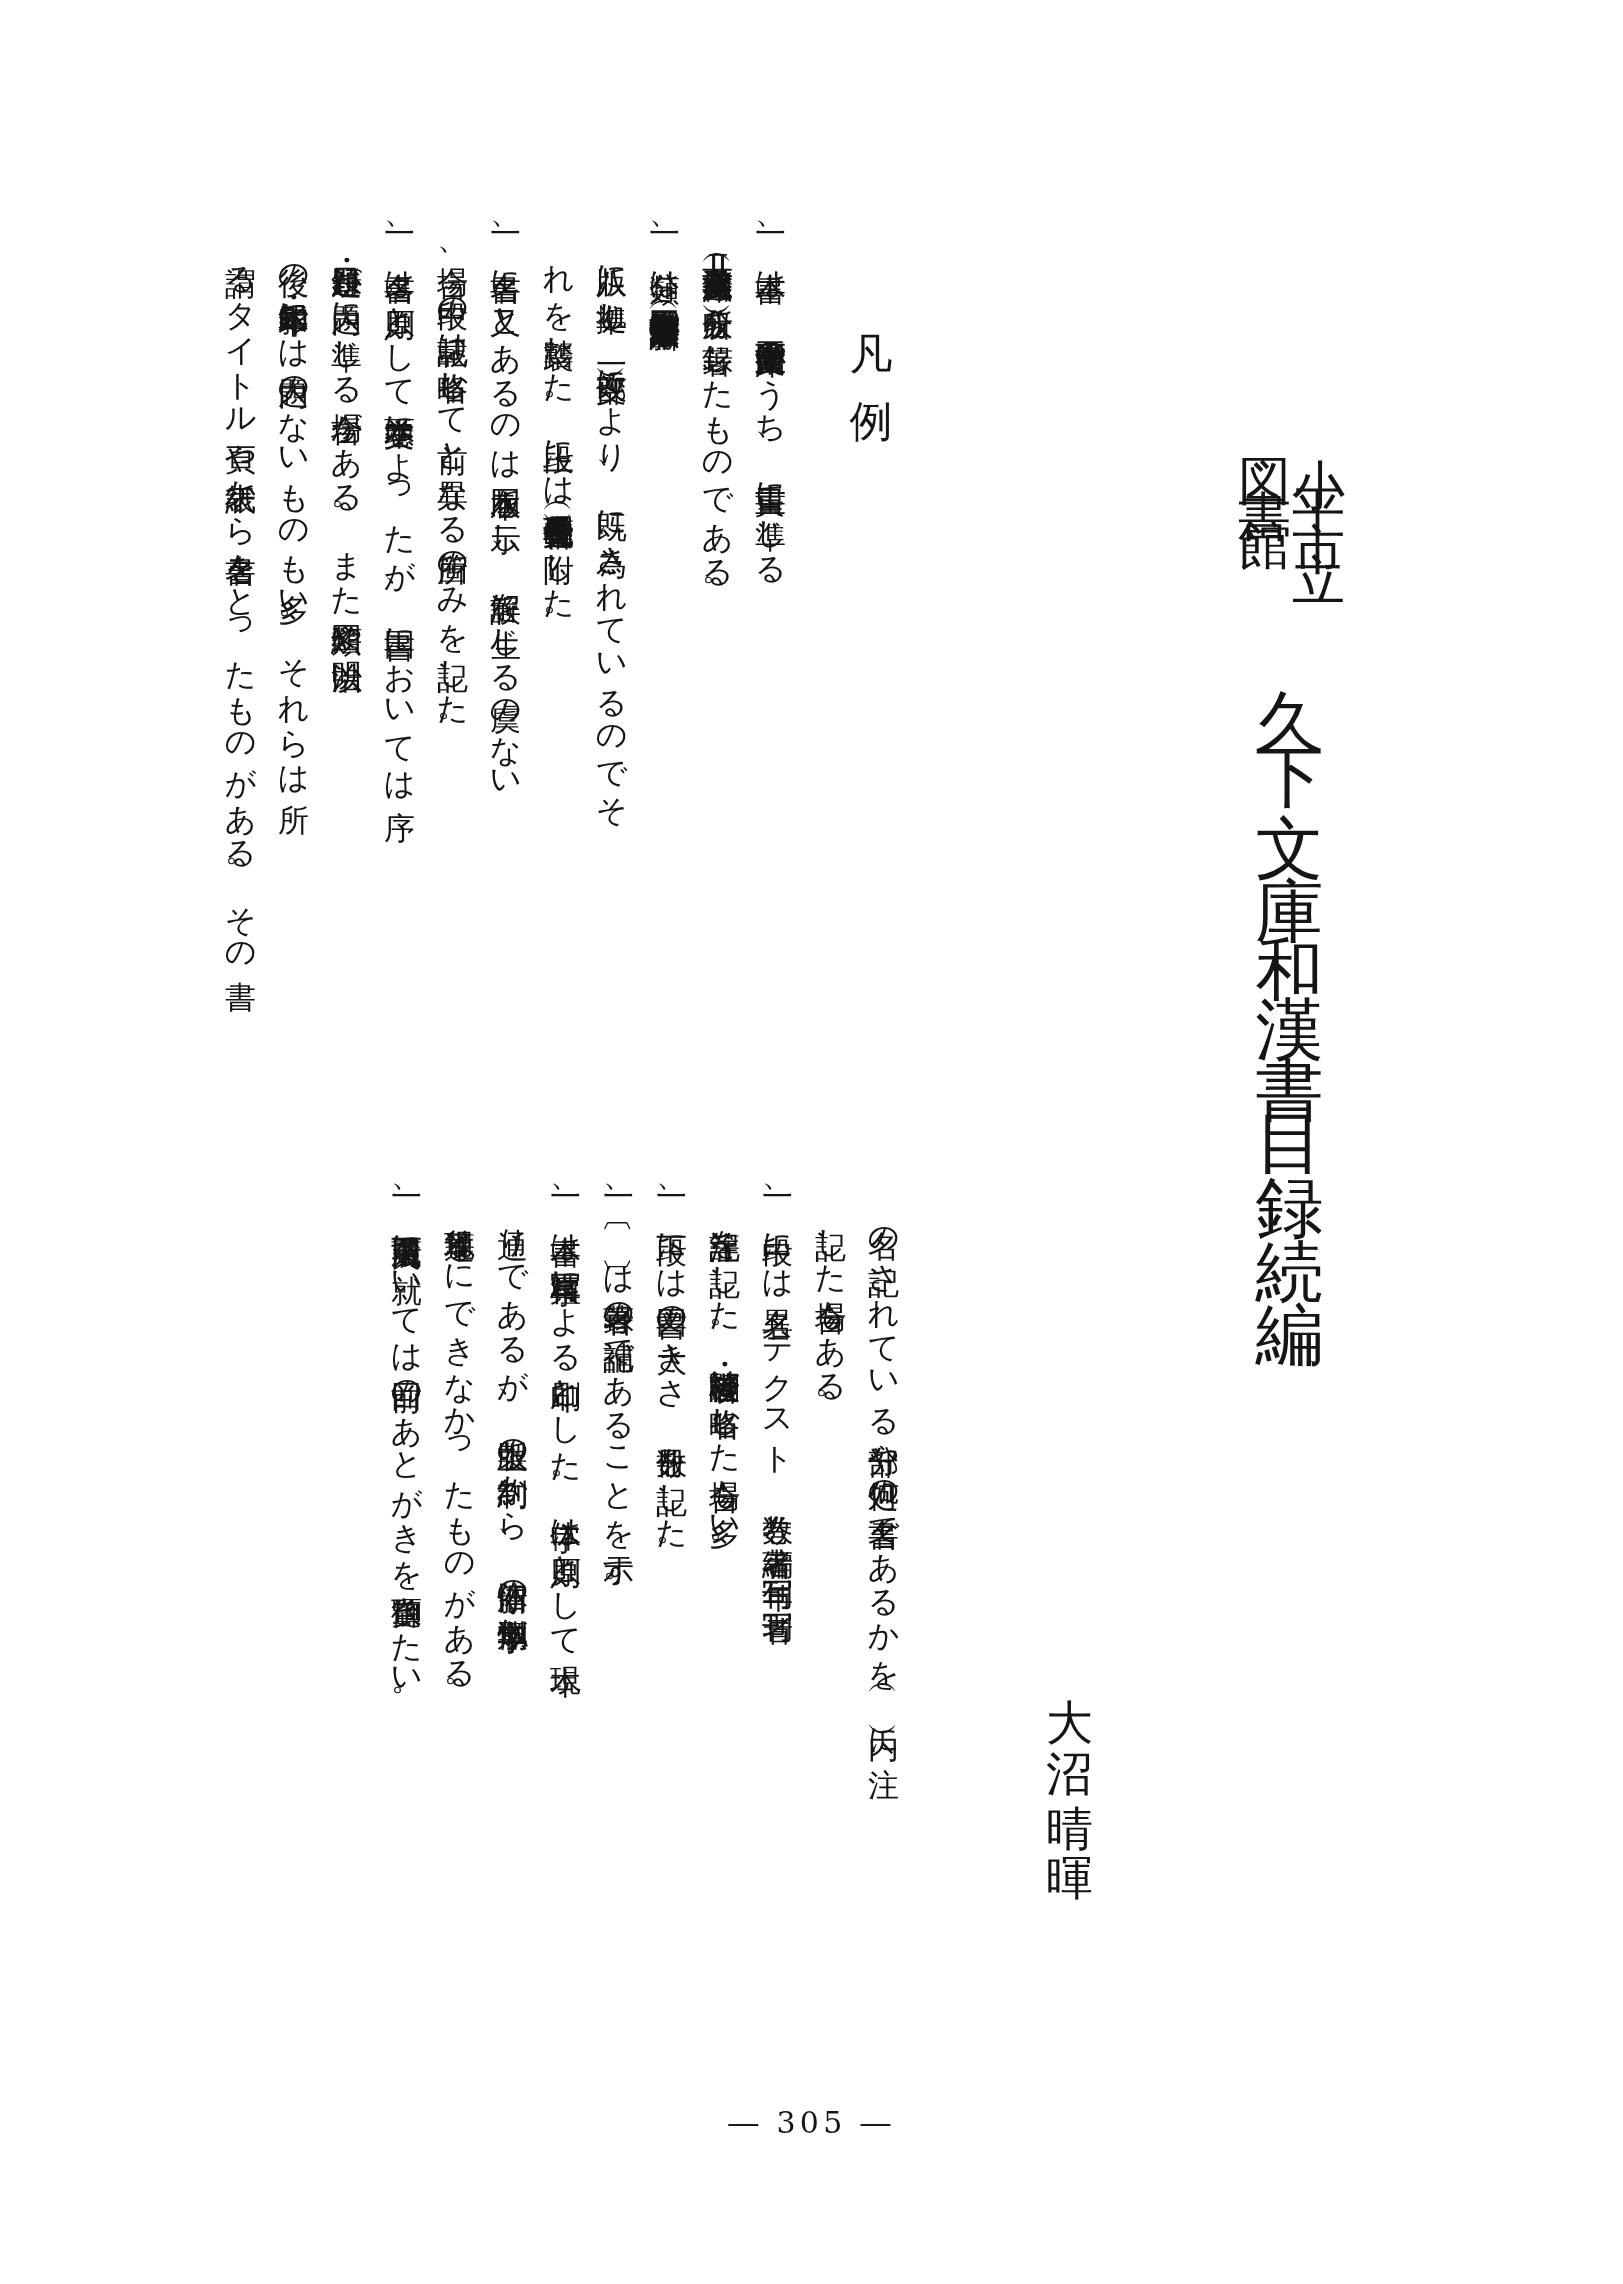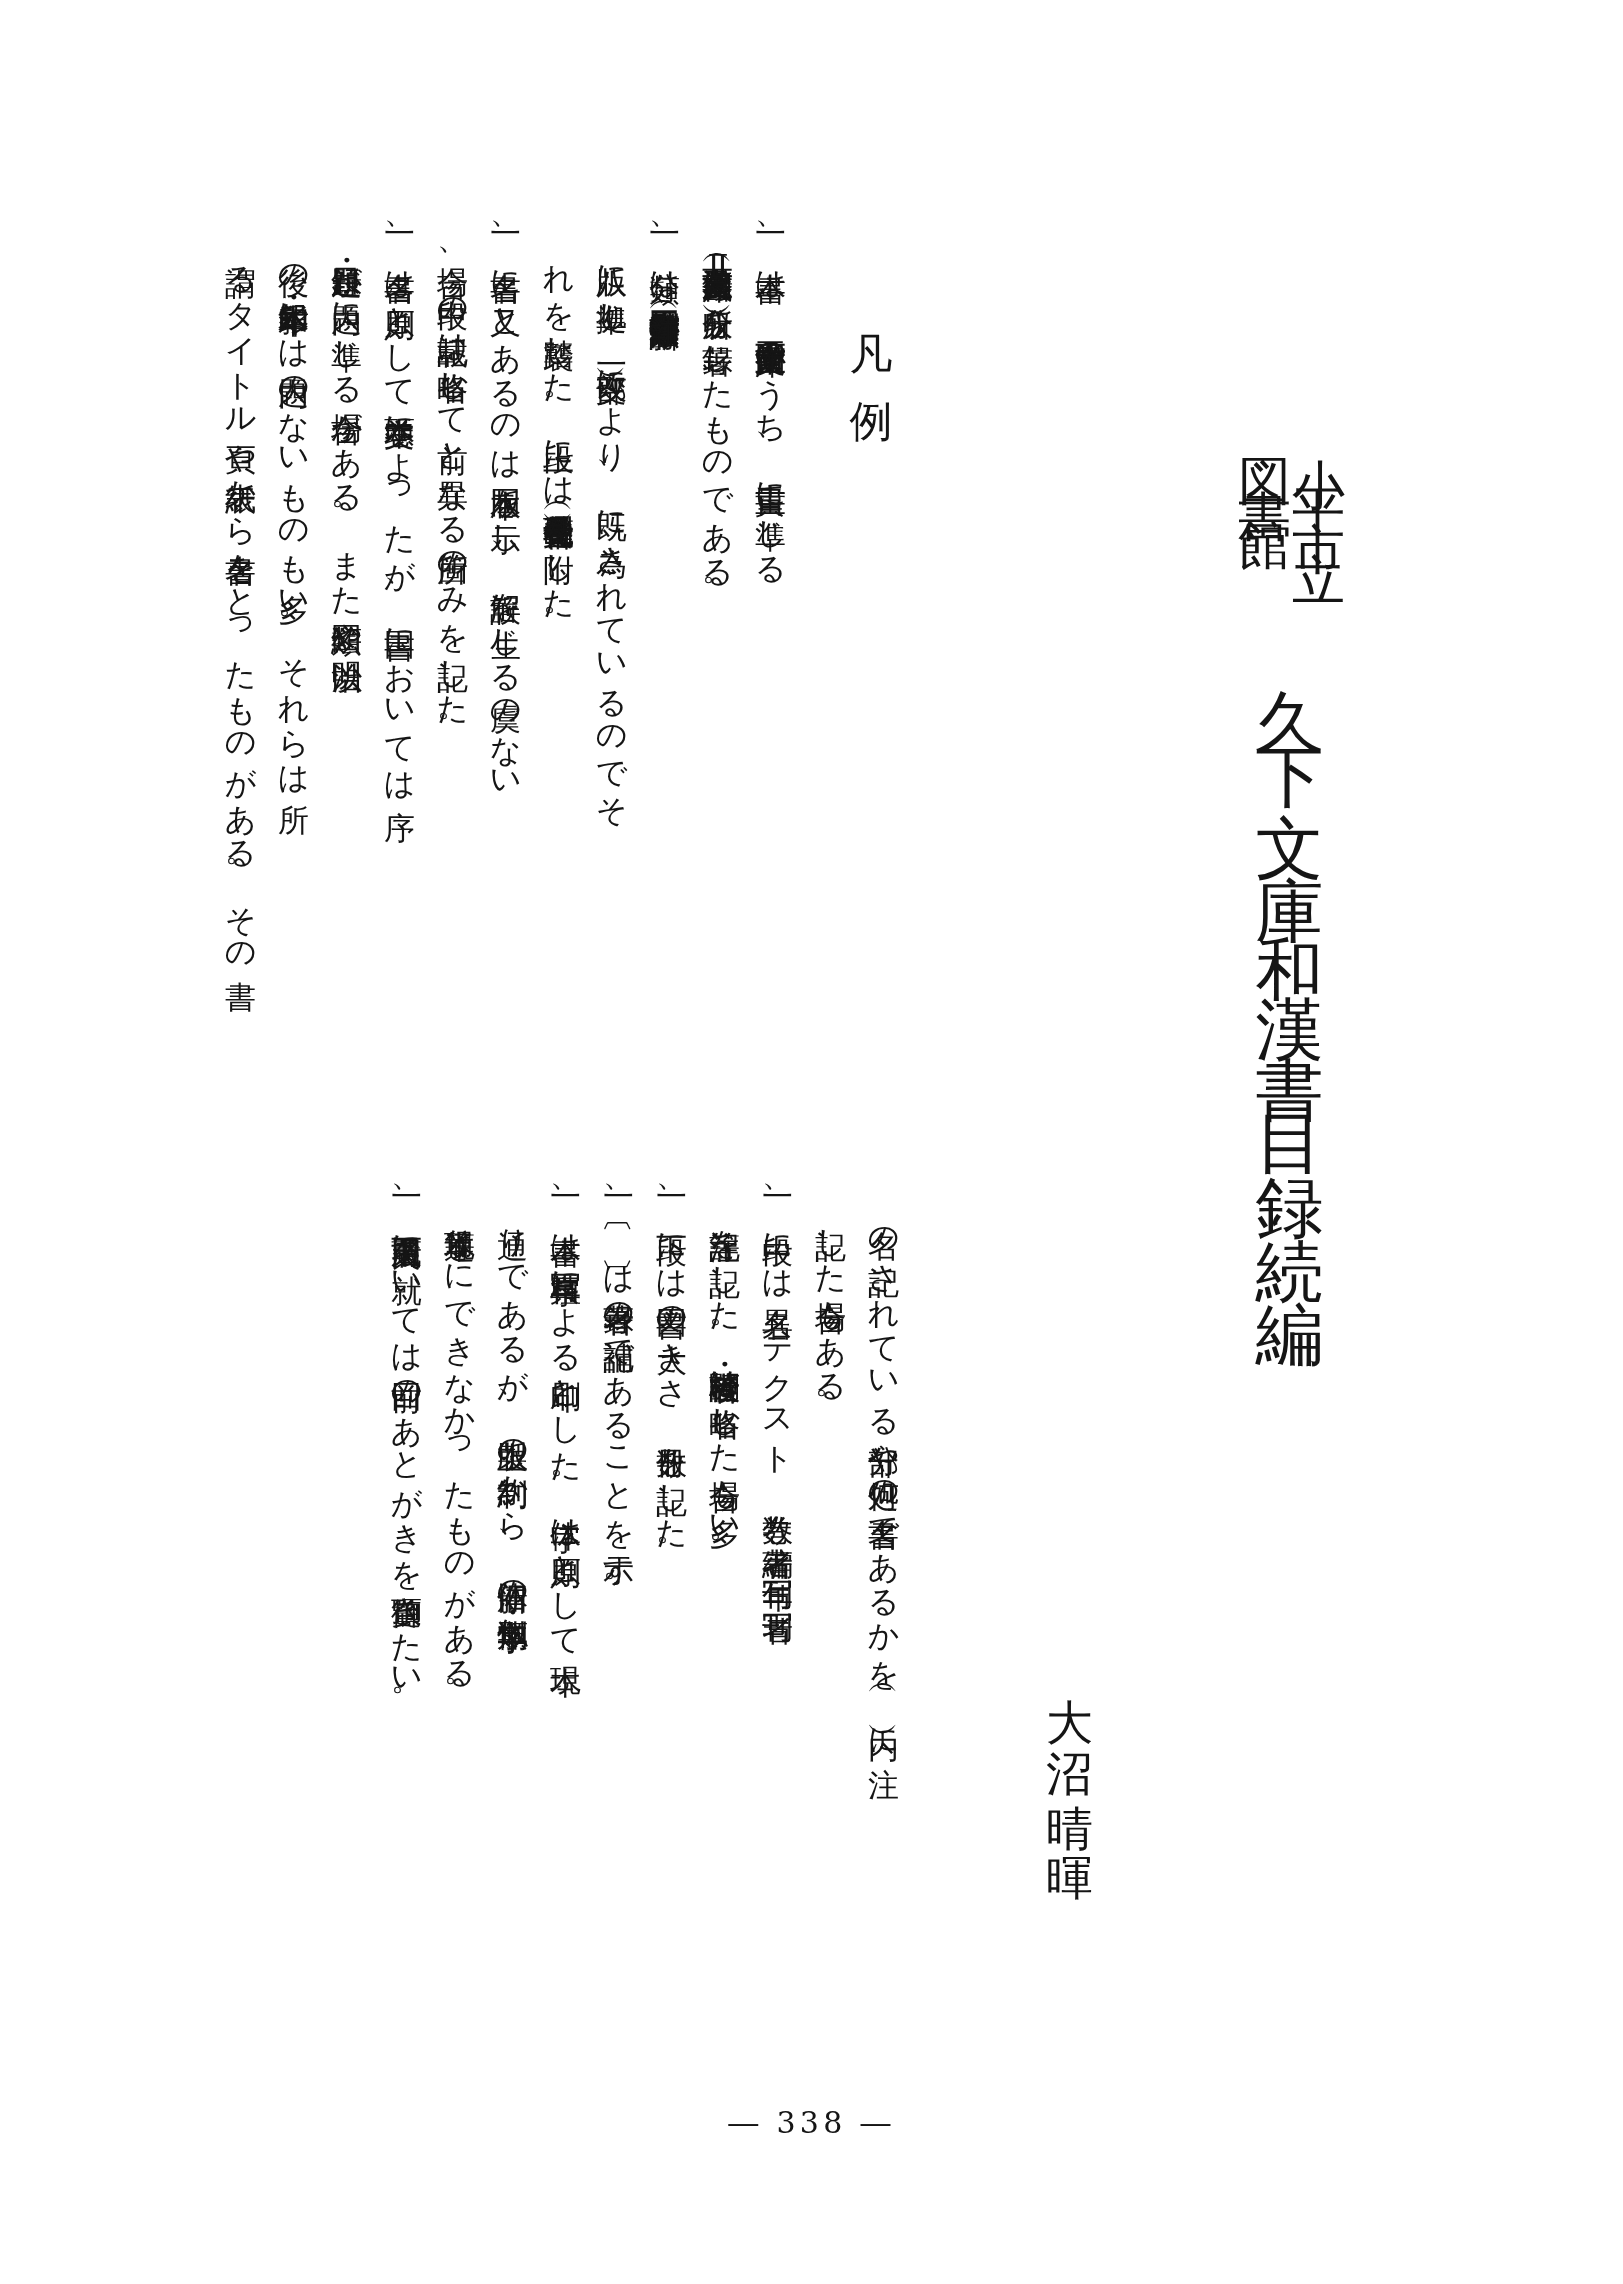--- a/index.html
+++ b/index.html
@@ -127,16 +127,16 @@
     <div class="vcol">一、中段には異名　テクスト　巻数　著編者　刊写年　刊写者</div>
     <div class="vcol ind">注記等を記した。校訂者・検閲者は省略した場合も多い。</div>
     <div class="vcol">一、下段には図書の大きさ　冊数を記した。</div>
     <div class="vcol">一、〔　〕は著録者の補記であることを示す。</div>
     <div class="vcol">一、本書は写真植字による印刷とした。字体は原則として現本</div>
     <div class="vcol ind">通りであるが、製版上の制約から、新旧体の類似字・別体字</div>
     <div class="vcol ind">等現本通りにできなかったものがある。</div>
     <div class="vcol">一、旧蔵者久下司氏に就いては前回のあとがきを御覧頂きたい。</div>
   </div>
 
-  <div class="page-number">― 338 ―</div>
+  <div class="page-number">― 305 ―</div>
 
 </div>
 
 
 </body></html>

